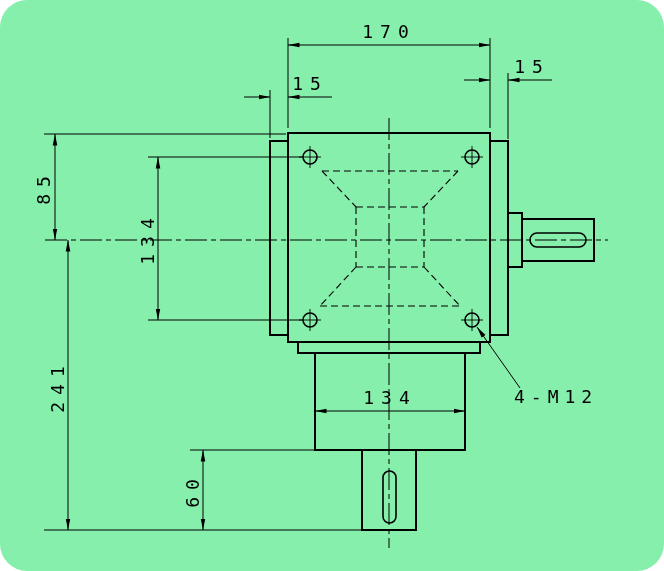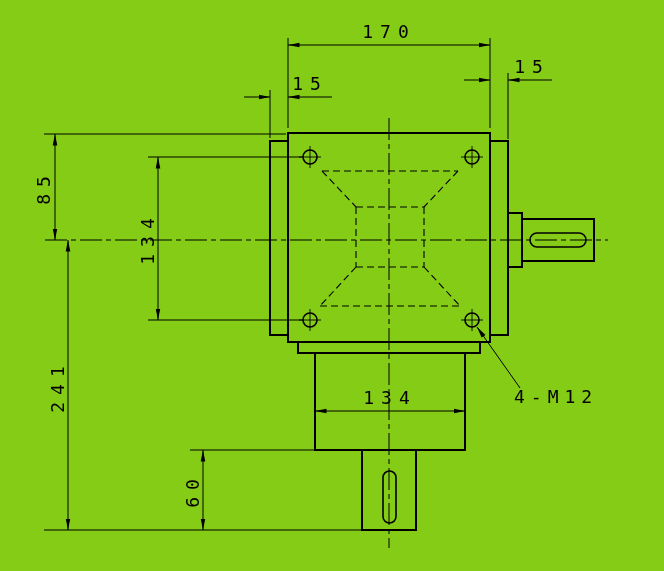--- a/index.html
+++ b/index.html
@@ -1,21 +1,22 @@
 <!DOCTYPE html>
 <html><head>
 <meta charset="utf-8">
 <style>
   html, body { margin: 0; padding: 0; background: #ffffff; }
   .canvas {
     position: relative;
     width: 664px;
     height: 571px;
-    background: #84cc16;
+    background: #86efac;
     overflow: hidden;
+    border-radius: 27px;
   }
   svg { position: absolute; left: 0; top: 0; }
   .dim-text {
     font-family: "DejaVu Sans Mono", "Liberation Mono", monospace;
     font-size: 18px;
     letter-spacing: 7px;
     fill: #000000;
   }
   .callout-text {
     font-family: "DejaVu Sans Mono", "Liberation Mono", monospace;

